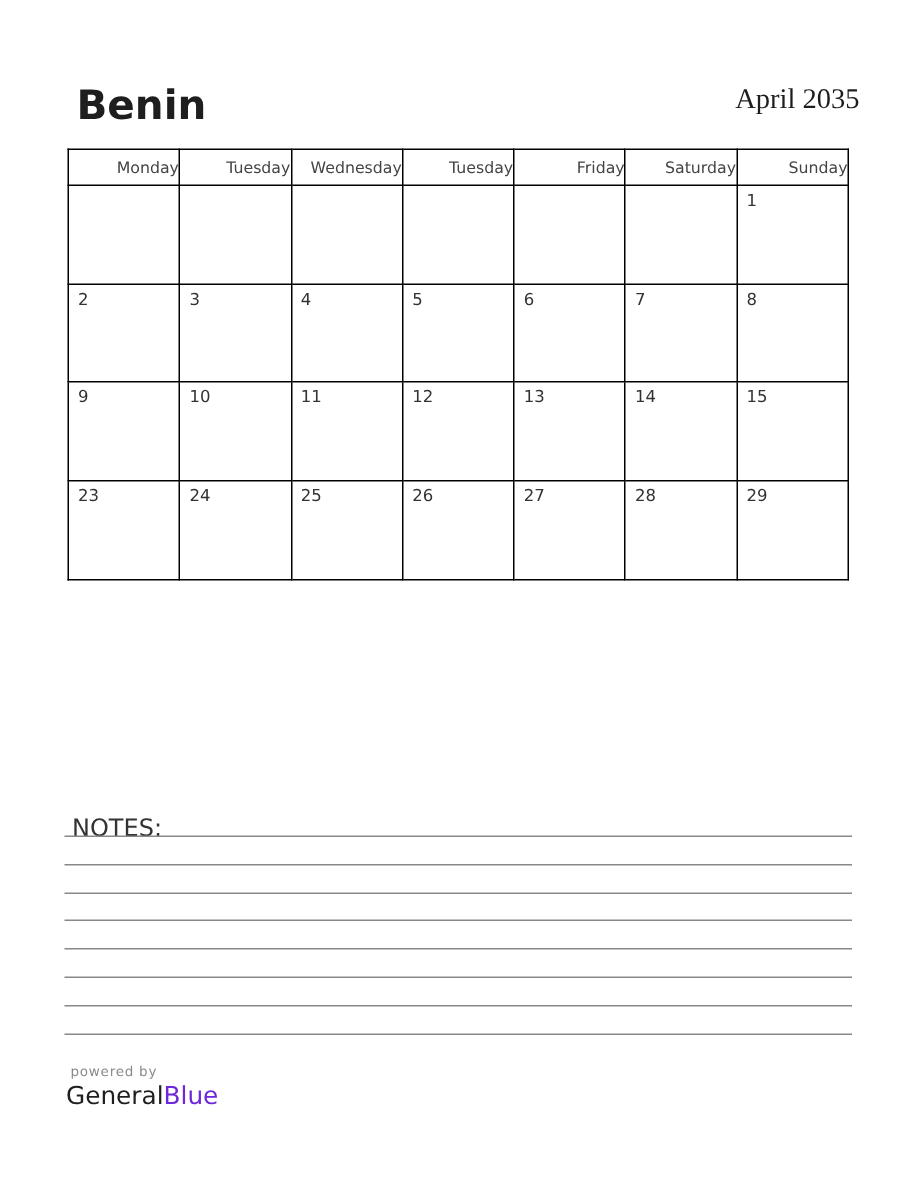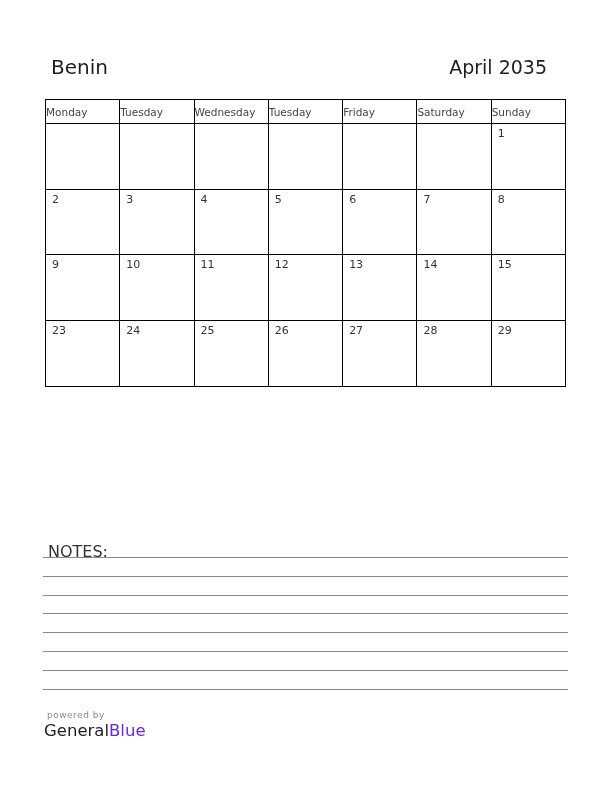--- a/index.html
+++ b/index.html
@@ -1,23 +1,23 @@
 <!DOCTYPE html>
 <html><head>
   <meta charset="utf-8">
   <style>
     html, body { margin: 0; padding: 0; background: #ffffff; }
     body { width: 612px; height: 792px; position: relative; overflow: hidden;
            font-family: "DejaVu Sans", sans-serif; color: #222; }
-    .country { position: absolute; left: 51px; top: 55px; font-size: 20px; color: #1e1e1e; }
-    .month { position: absolute; right: 65px; top: 56px; font-size: 19px; color: #1e1e1e; }
+    .country { position: absolute; left: 51px; top: 55px; font-size: 27px; color: #1e1e1e; font-weight: bold; }
+    .month { position: absolute; right: 39px; top: 56px; font-size: 19px; color: #1e1e1e; font-family: Liberation Serif, serif; }
     table.cal { position: absolute; left: 45px; top: 99px; width: 521px; border-collapse: collapse;
                 table-layout: fixed; }
     table.cal th, table.cal td { border: 1.2px solid #000; padding: 0; }
-    table.cal th { height: 23px; font-weight: normal; font-size: 10.5px; color: #444; text-align: left; }
+    table.cal th { height: 23px; font-weight: normal; font-size: 10.5px; color: #444; text-align: right; }
     table.cal td { height: 64.7px; vertical-align: top; }
     .daynum { display: block; font-size: 11px; color: #333; padding: 3px 0 0 6px; }
     .notes-label { position: absolute; left: 48px; top: 542px; font-size: 16px; color: #333; }
     .note-line { position: absolute; left: 43px; width: 525px; height: 0; border-top: 1.3px solid #888; }
     .powered { position: absolute; left: 47px; top: 710px; font-size: 9px; color: #8a8a8a; letter-spacing: 0.5px; }
     .brand { position: absolute; left: 44px; top: 721px; font-size: 16.5px; }
     .brand .g { color: #1f1f1f; text-align: right; }
     .brand .b { color: #6d28d9; }
   </style>
 </head>

